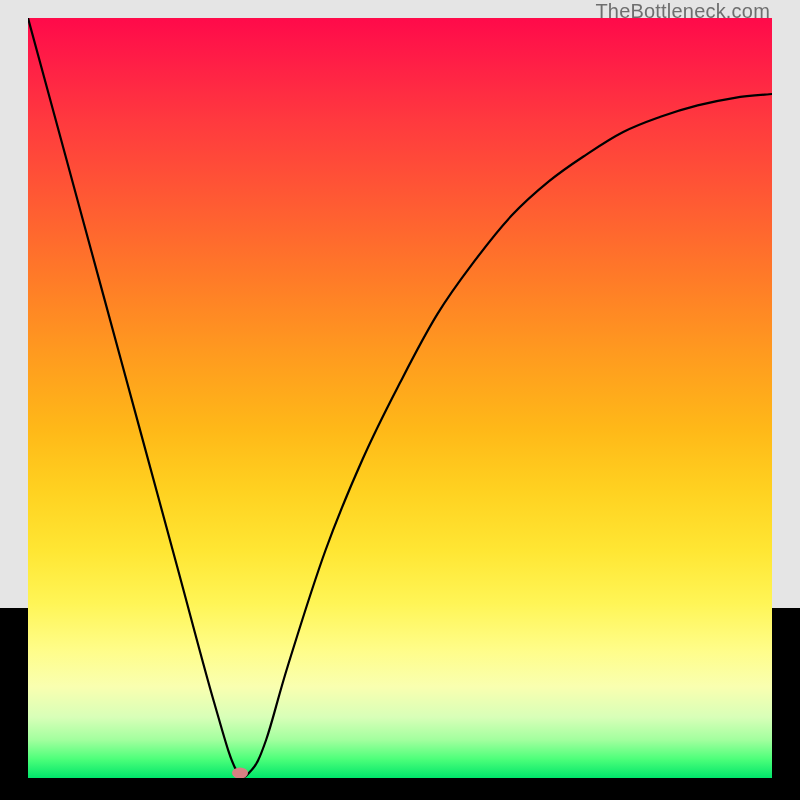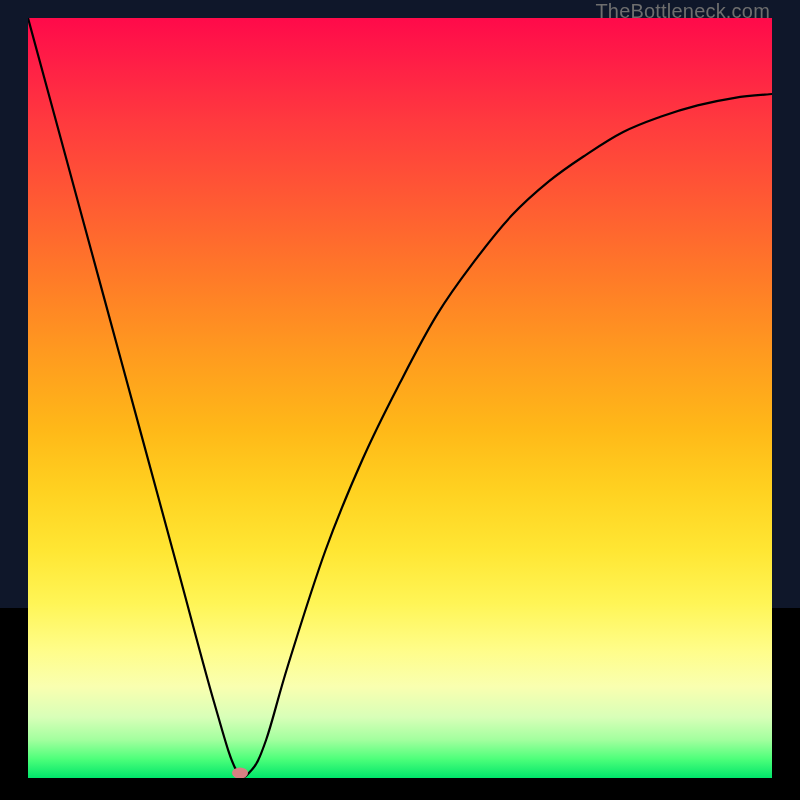--- a/index.html
+++ b/index.html
@@ -2,21 +2,21 @@
 <html><head>
 <meta charset="utf-8">
 <style>
   * { margin: 0; padding: 0; box-sizing: border-box; }
   html, body { width: 800px; height: 800px; overflow: hidden; }
   body { background: #000; font-family: Arial, sans-serif; }
   .frame {
     position: absolute;
     top: 0; left: 0;
     width: 800px; height: 608px;
-    background: #0f172a;
+    background: #e5e5e5;
   }
   .plot-area {
     position: absolute;
     top: 18px;
     left: 28px;
     width: 744px;
     height: 760px;
     overflow: hidden;
   }
   .gradient-bg {

